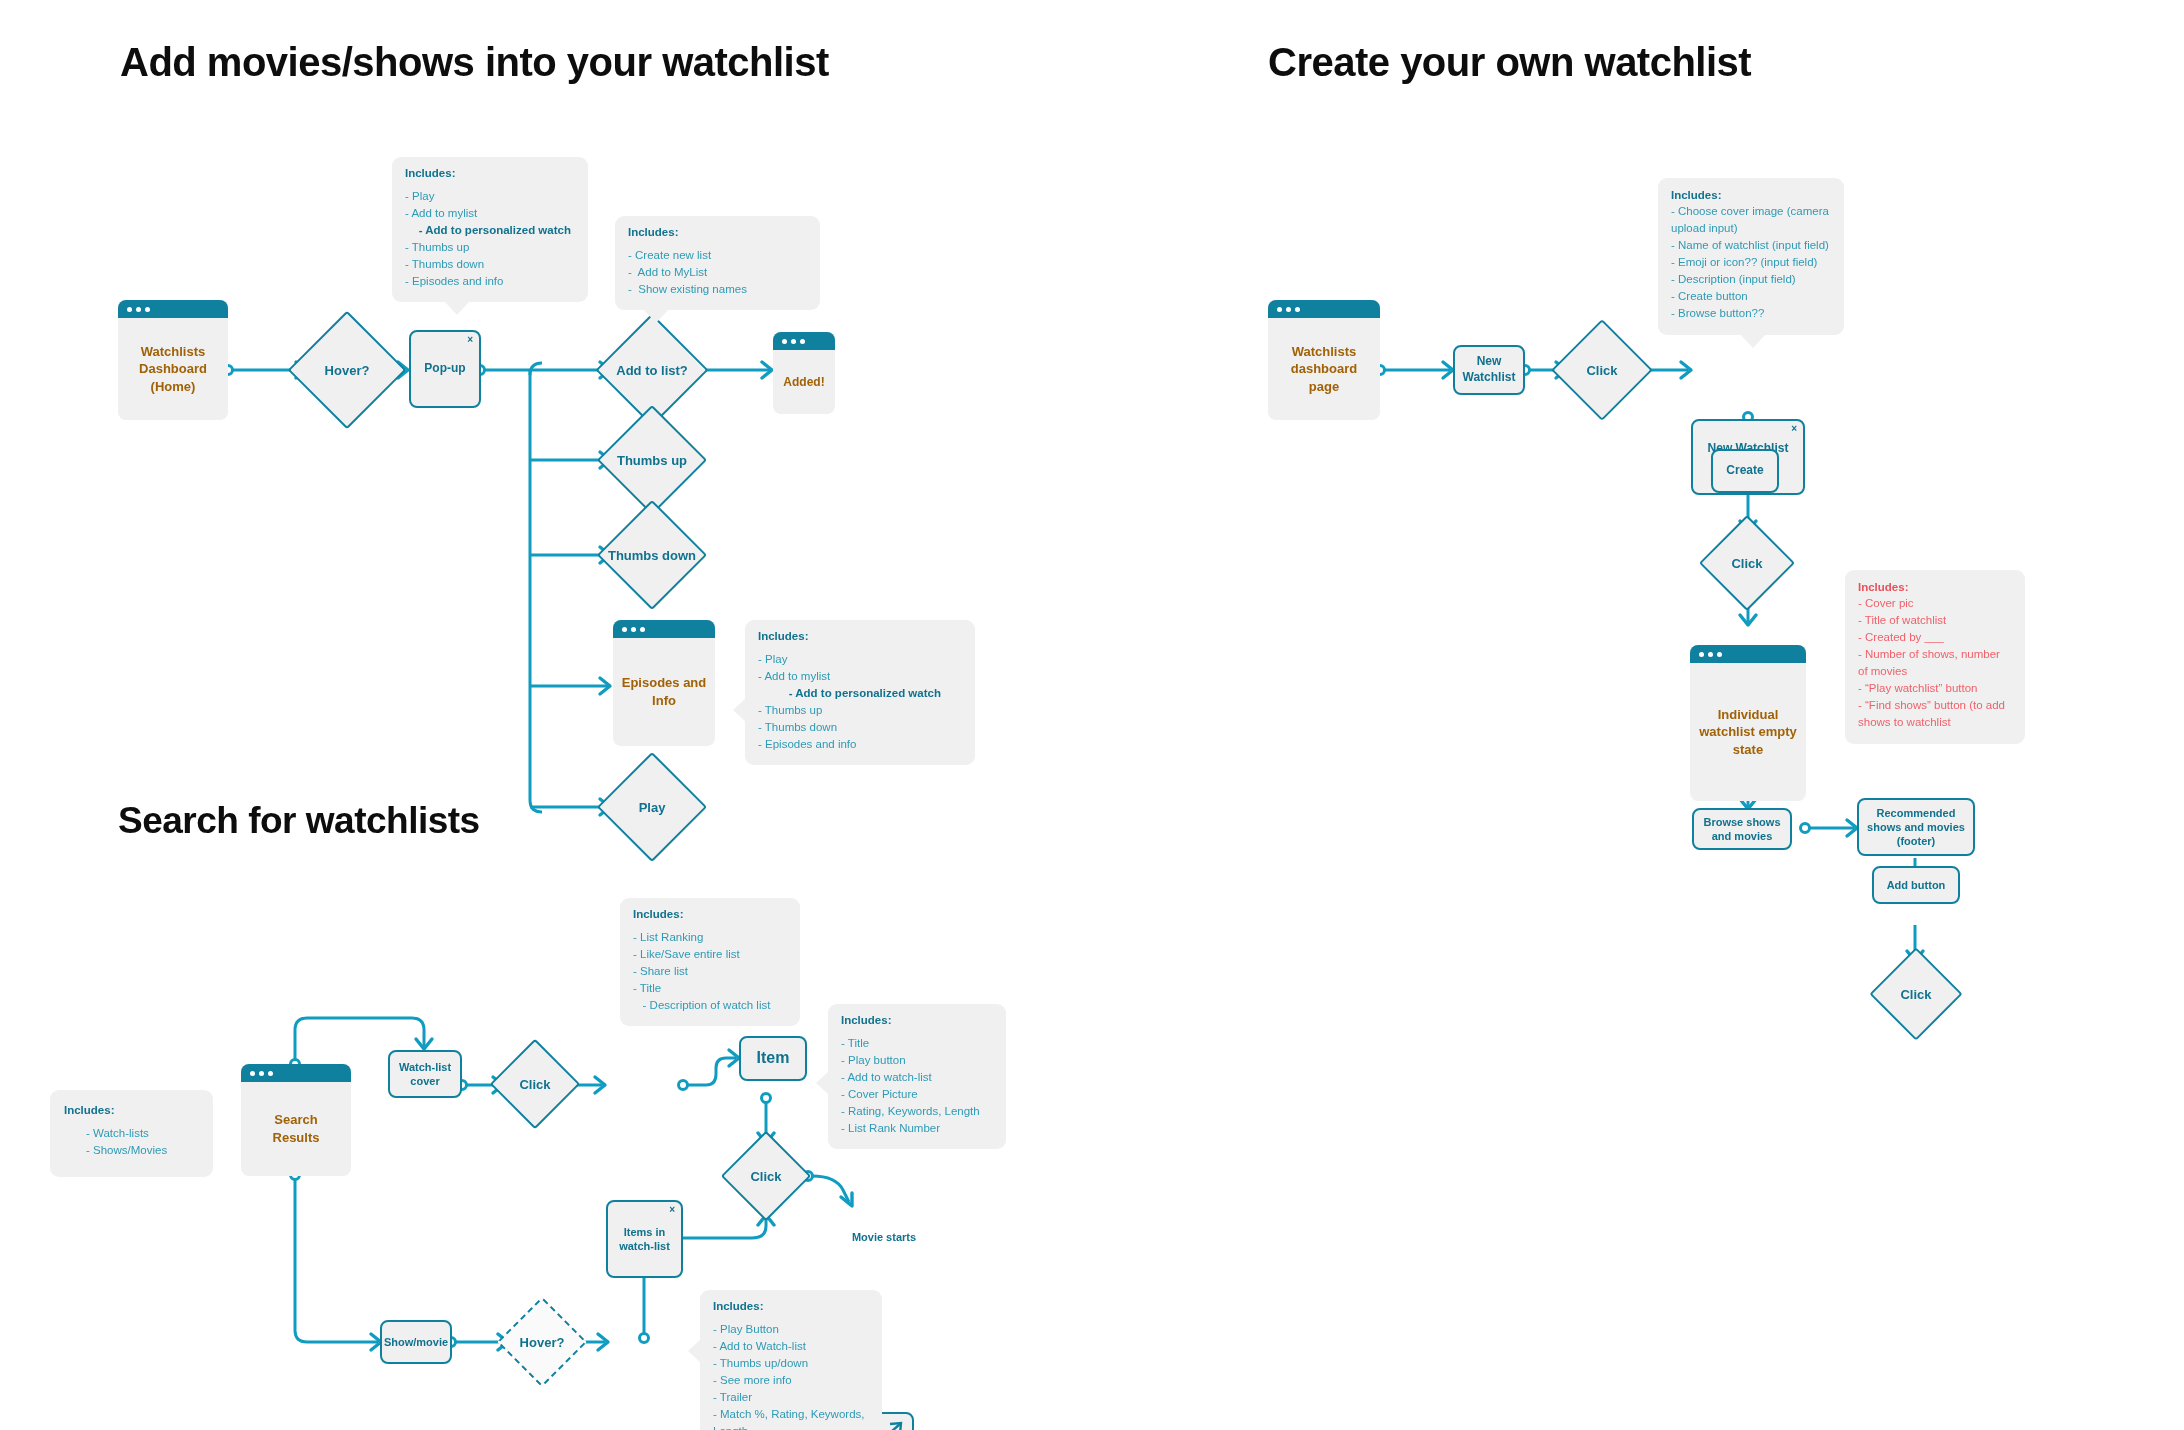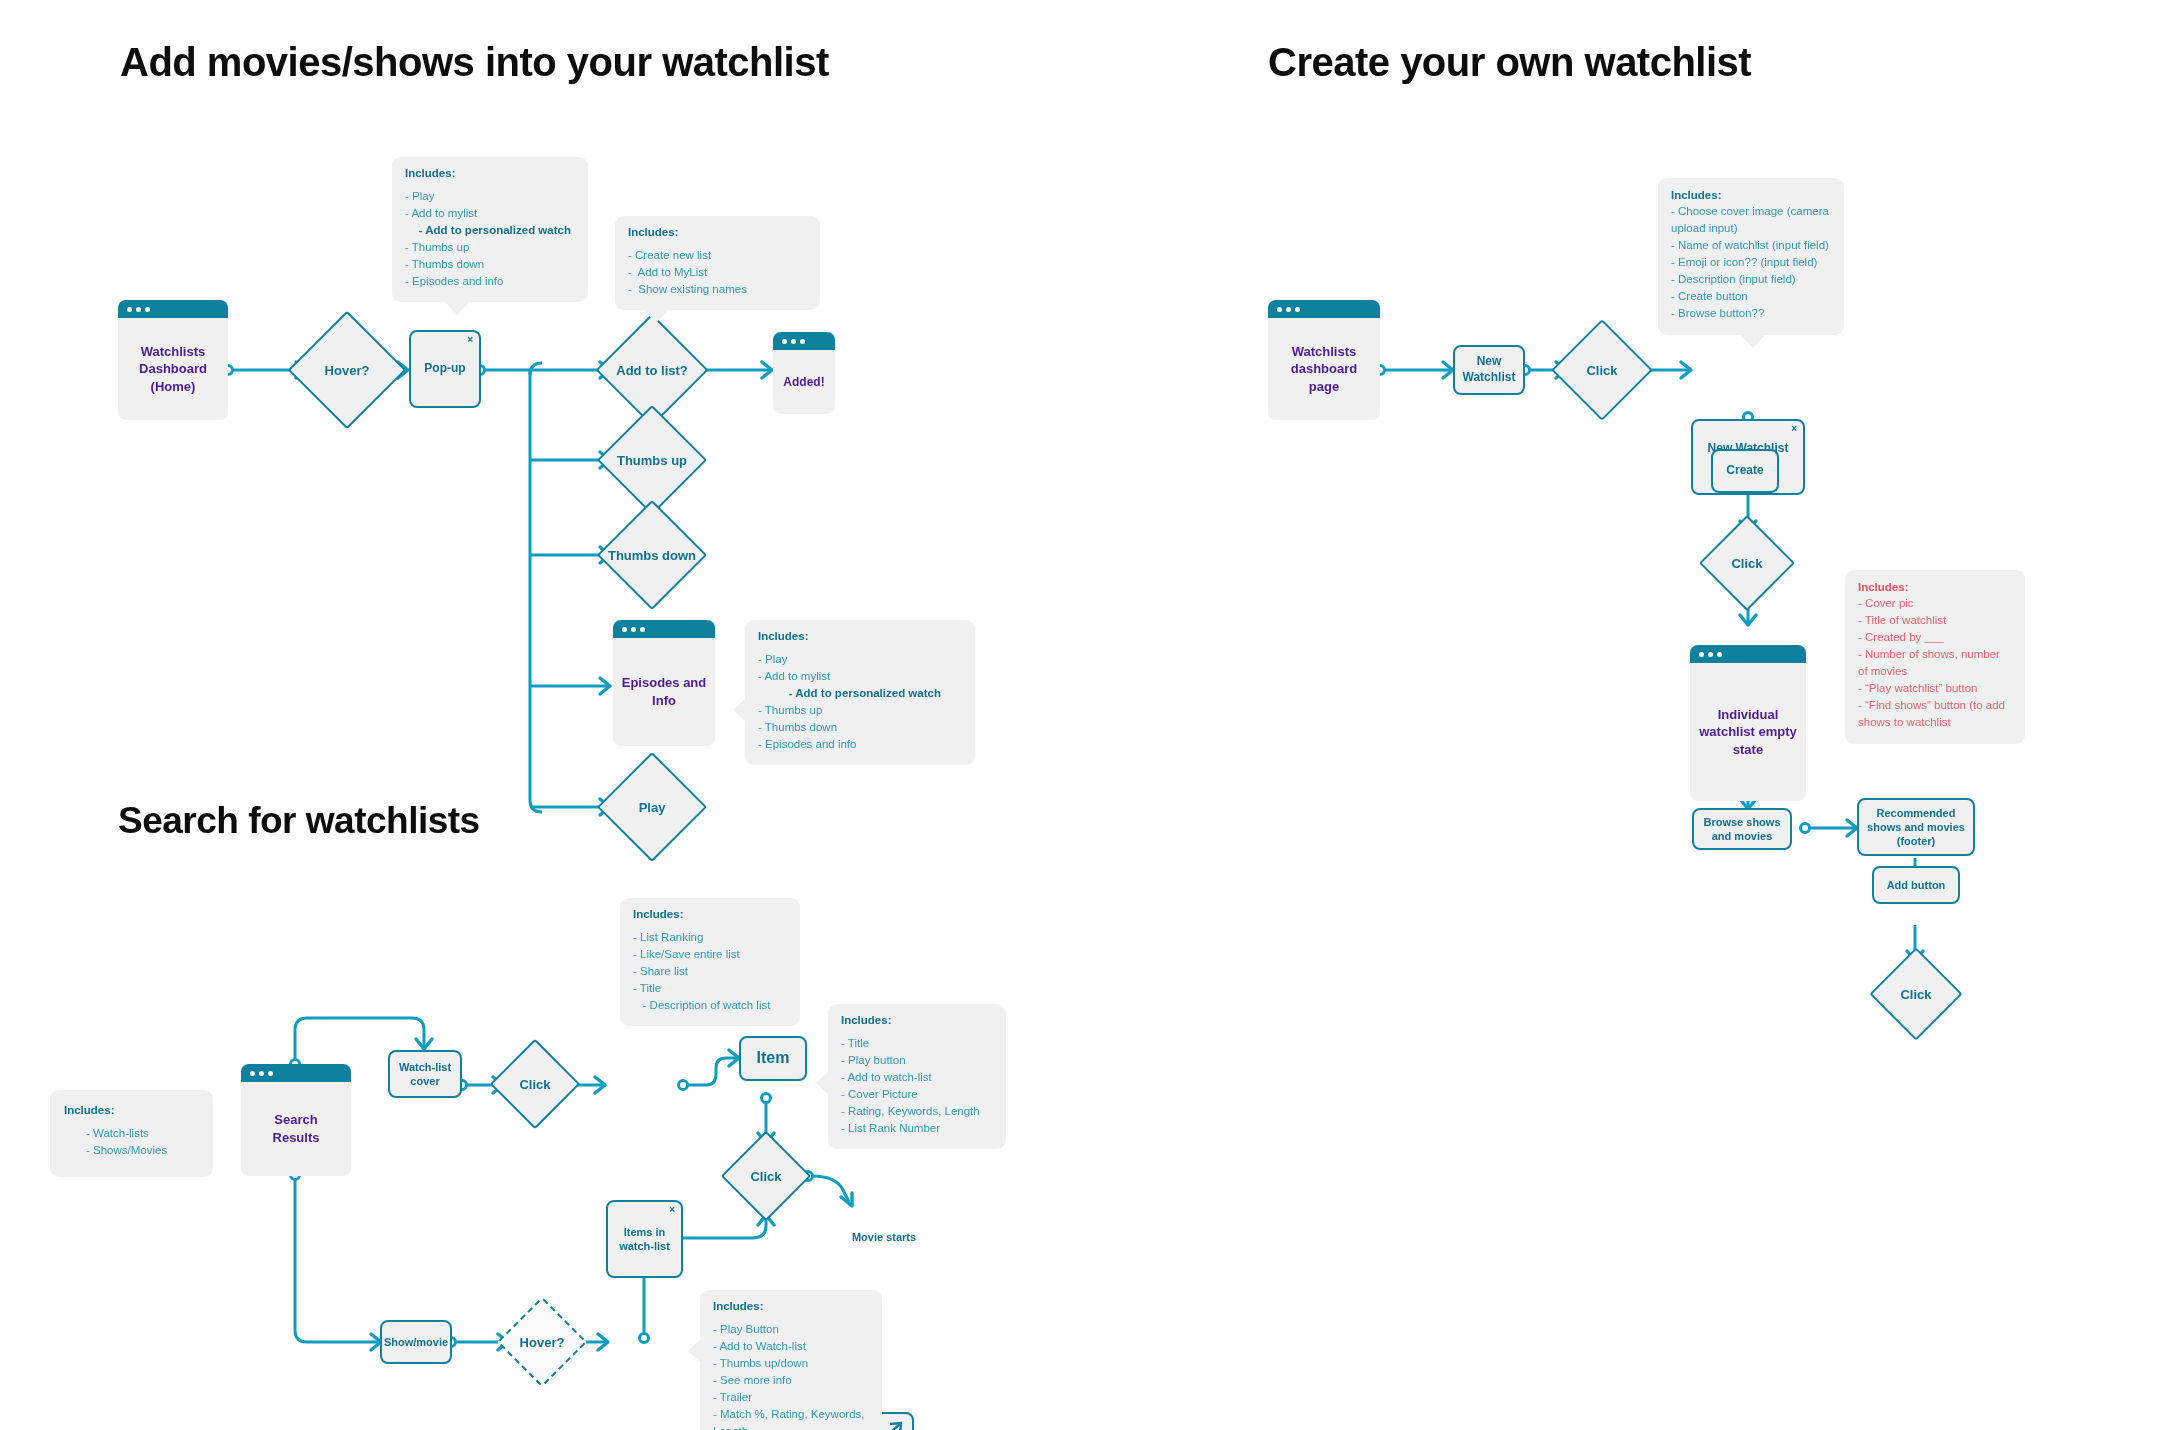--- a/index.html
+++ b/index.html
@@ -20,21 +20,21 @@
 
   
   .node{position:absolute;box-sizing:border-box;}
 
   
   .win{background:#f0f0f0;border-radius:8px;overflow:hidden;
        display:flex;flex-direction:column;}
   .win .bar{background:#10809f;height:18px;flex:0 0 18px;display:flex;align-items:center;padding-left:9px;gap:4px;}
   .win .bar i{width:5px;height:5px;border-radius:50%;background:#ffffff;display:block;}
   .win .lbl{flex:1;display:flex;align-items:center;justify-content:center;
-            text-align:center;color:#4c1d95;font-size:13px;font-weight:bold;line-height:1.35;padding:2px 6px;}
+            text-align:center;color:#a16207;font-size:13px;font-weight:bold;line-height:1.35;padding:2px 6px;}
 
   
   .box{background:#f0f0f0;border:2.6px solid #10809f;border-radius:8px;
        display:flex;align-items:center;justify-content:center;text-align:center;
        color:#10728e;font-size:12px;font-weight:bold;line-height:1.3;padding:2px 4px;box-sizing:border-box;}
 
   
   .modal{position:relative;}
   .modal .x{position:absolute;top:3px;right:6px;font-size:10px;color:#10728e;font-weight:bold;line-height:1;}
 

